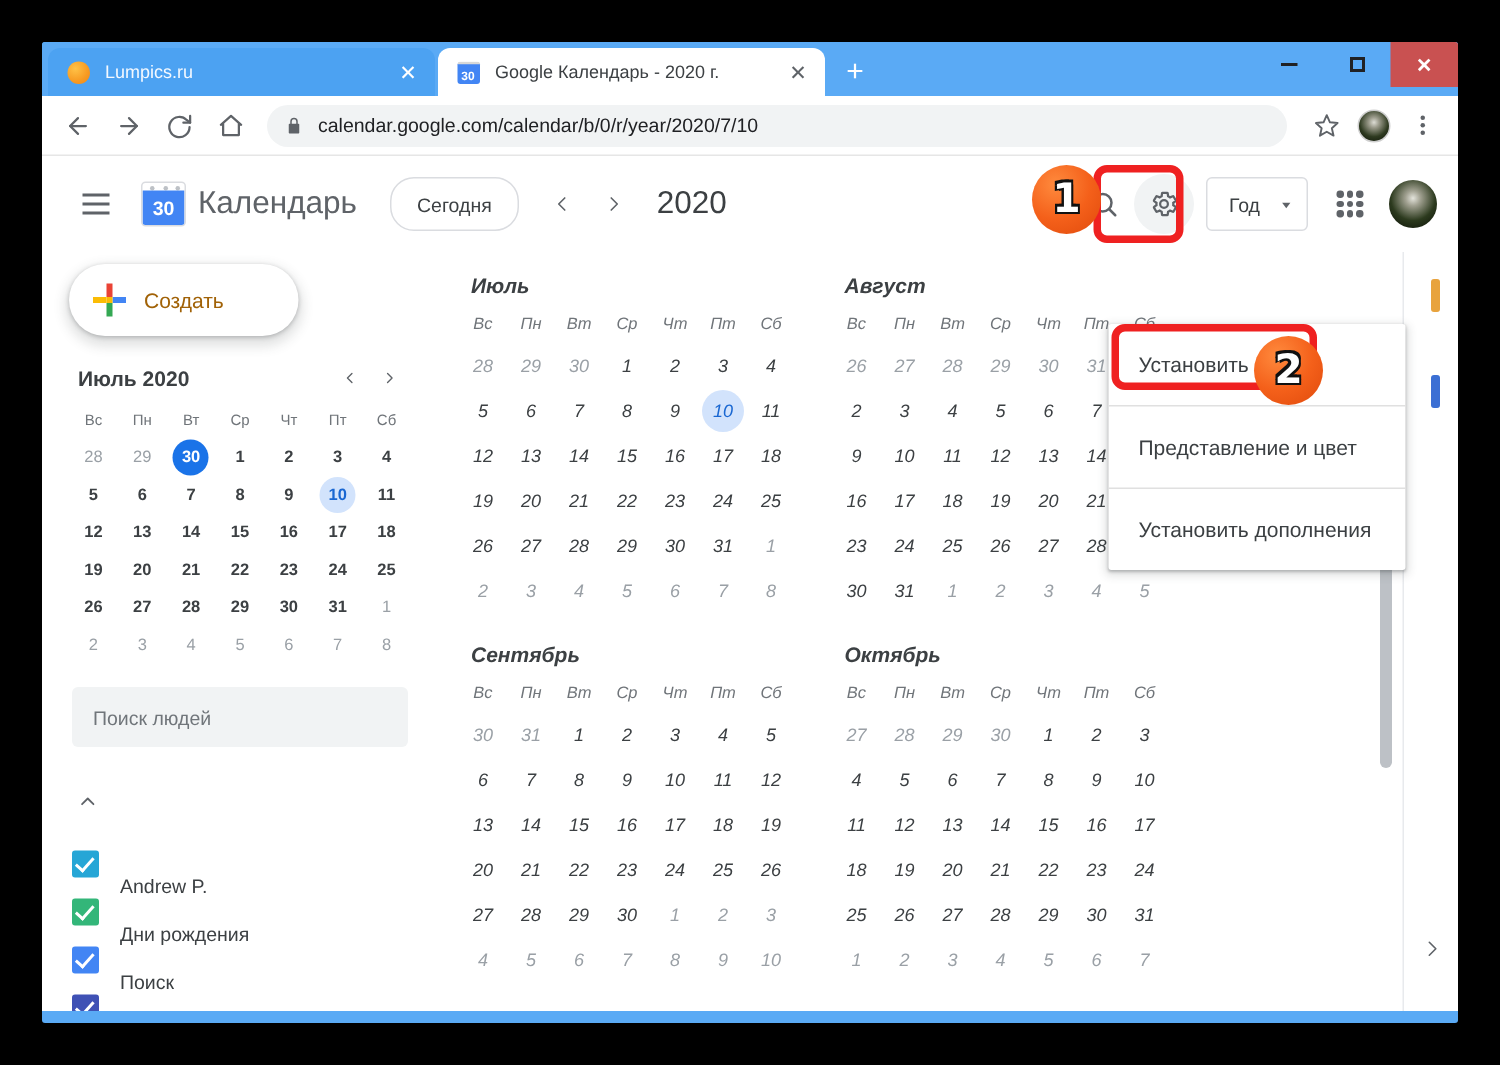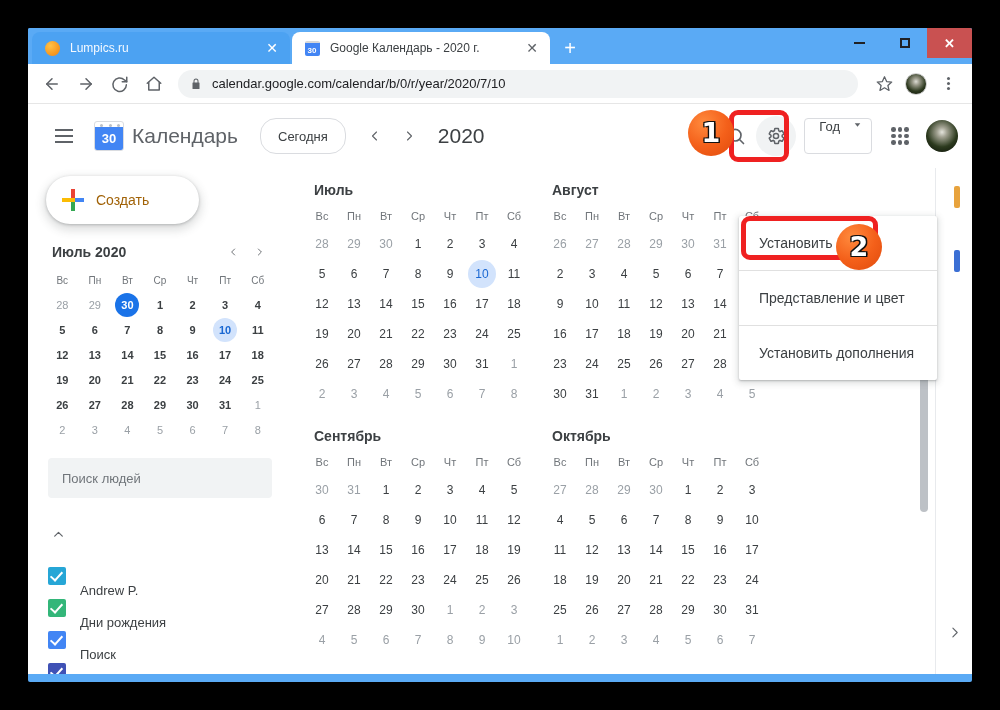--- a/index.html
+++ b/index.html
@@ -227,20 +227,21 @@
     display: flex; align-items: center; justify-content: center;
     color: #5f6368;
     cursor: pointer;
   }
   .icon-btn.active-bg { background: #f1f3f4; }
   .view-select {
     height: 36px;
     border: 1px solid #dadce0;
     border-radius: 4px;
     display: flex;
+    align-items: center;
     padding: 0 8px 0 14px;
     margin: 0 8px;
     font-size: 13px;
     color: #3c4043;
     cursor: pointer;
     gap: 12px;
   }
   .grid9 {
     width: 18px; height: 18px;
     display: grid;
@@ -390,21 +391,22 @@
 
   
   .yearview {
     flex: 1 1 auto;
     position: relative;
     overflow: hidden;
     padding: 10px 0 0 18px;
   }
   .months-row {
     display: flex;
-    gap: 0;
+    gap: 11px;
+    font-style: italic;
   }
   .month-block { width: 238px; flex: 0 0 238px; padding-bottom: 16px; }
   .month-name {
     font-size: 14px;
     color: #3c4043;
     font-weight: bold;
     margin: 4px 0 6px 12px;
   }
   .m-grid {
     display: grid;

